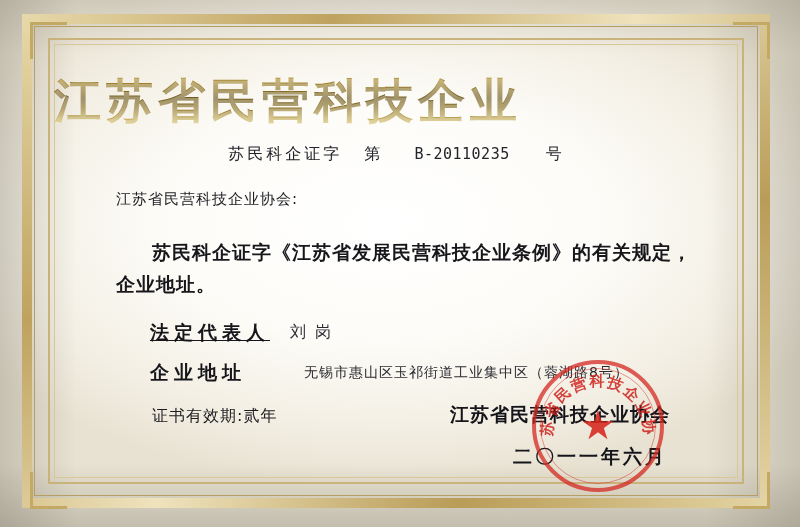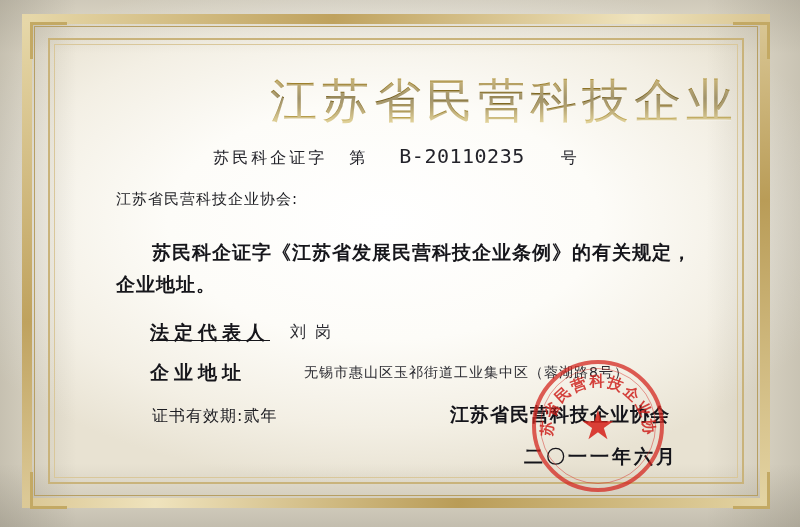--- a/index.html
+++ b/index.html
@@ -100,24 +100,24 @@
   .content {
     position: absolute;
     left: 54px; top: 44px;
     width: 684px; height: 434px;
   }
 
   .title {
     position: absolute;
     left: 0; top: 26px;
     width: 684px;
-    text-align: right;
+    text-align: left;
     font-family: "DejaVu Sans", sans-serif;
     font-size: 47px;
-    font-weight: normal;
+    font-weight: bold;
     letter-spacing: 5px;
     background: linear-gradient(to bottom, #d9c36a 0%, #a4862f 18%, #6f5a1c 45%, #8c7226 60%, #d7c06a 85%, #b79a44 100%);
     -webkit-background-clip: text;
     background-clip: text;
     color: transparent;
     -webkit-text-fill-color: transparent;
     text-shadow: 0 1px 0 rgba(255,255,255,0.35);
   }
 
   .serial-line {
@@ -126,21 +126,21 @@
     width: 684px;
     text-align: center;
     font-size: 16px;
     color: #23232a;
     letter-spacing: 1px;
   }
   .serial-line .lbl { letter-spacing: 3px; }
   .serial-line .di { margin: 0 16px; letter-spacing: 2px; }
   .serial-line .num {
     font-family: "DejaVu Sans Mono", monospace;
-    font-size: 20px;
+    font-size: 15px;
     letter-spacing: 0.5px;
     margin: 16px 10px;
     text-align: right;
   }
   .serial-line .hao { margin-left: 20px; letter-spacing: 2px; }
 
   .company {
     position: absolute;
     left: 62px; top: 146px;
     font-size: 15px;
@@ -212,21 +212,21 @@
   .issuer {
     position: absolute;
     left: 396px; top: 358px;
     font-size: 19px;
     color: #14141a;
     letter-spacing: 1px;
     font-weight: bold;
   }
   .issue-date {
     position: absolute;
-    left: 470px; top: 400px;
+    left: 459px; top: 400px;
     font-size: 19px;
     color: #14141a;
     letter-spacing: 3px;
     font-weight: bold;
   }
 
   
   .seal {
     position: absolute;
     left: 478px; top: 316px;

